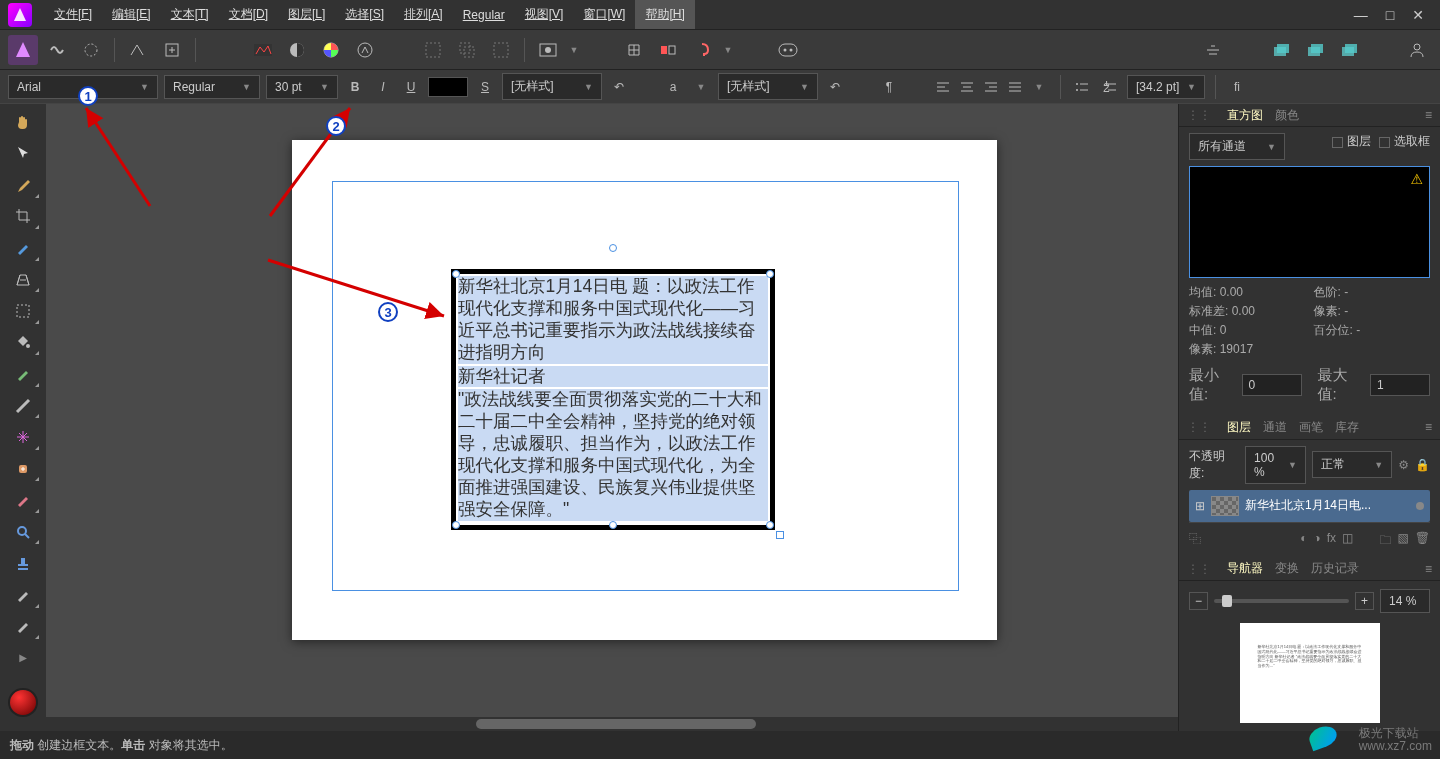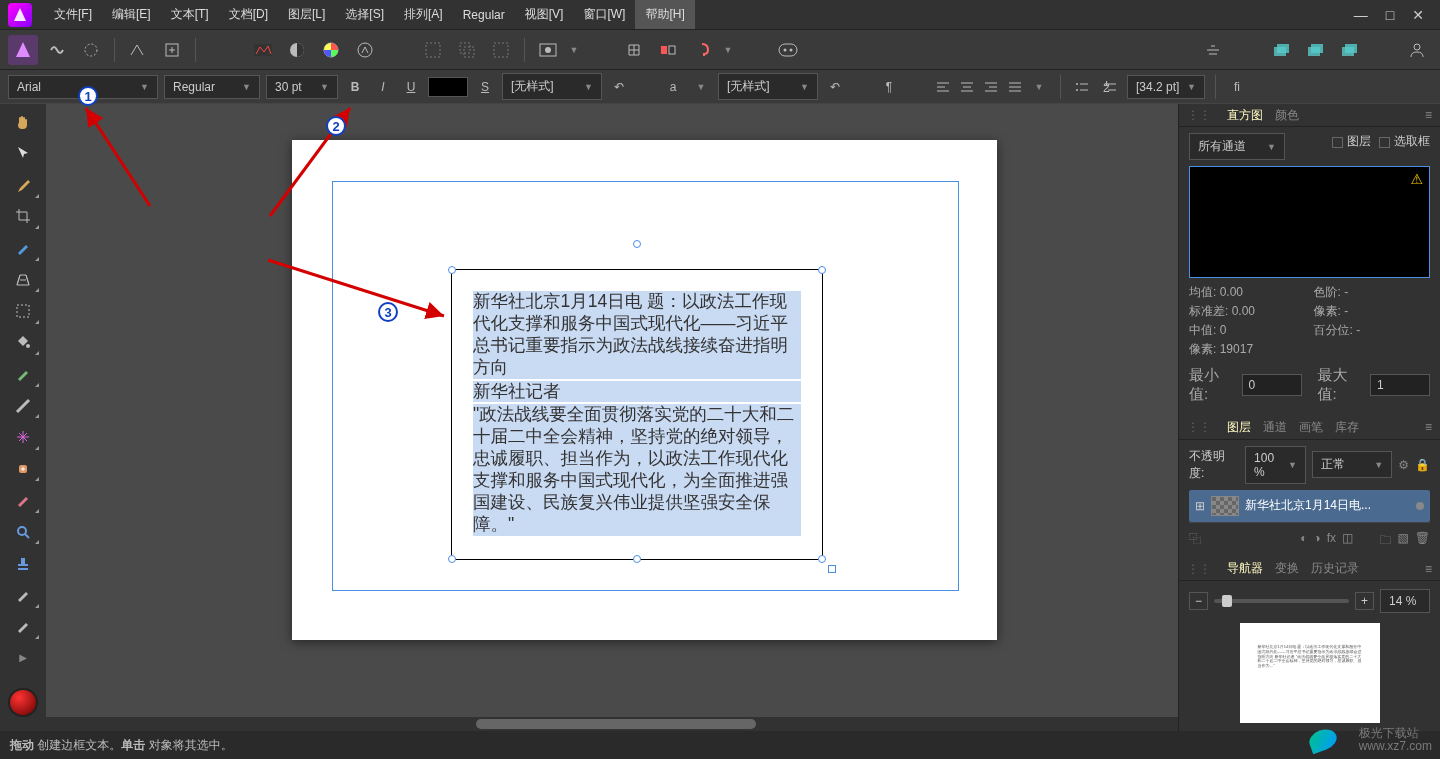--- a/index.html
+++ b/index.html
@@ -1,39 +1,39 @@
 <!DOCTYPE html>
 <html><head>
 <meta charset="utf-8">
 <style>
 * { margin: 0; padding: 0; box-sizing: border-box; font-family: "Microsoft YaHei", Arial, sans-serif; font-size: 12px; user-select: none; }
 body { background: #323232; color: #ccc; width: 1440px; height: 759px; overflow: hidden; position: relative; }
 .menubar { height: 30px; background: #323232; display: flex; align-items: center; padding: 0 8px; border-bottom: 1px solid #222; }
 .logo { width: 24px; height: 24px; background: linear-gradient(135deg, #ff00ff, #8800ff); border-radius: 4px; margin-right: 12px; display: flex; align-items: center; justify-content: center; color: white; font-weight: bold; }
-.menu-item { padding: 6px 10px; cursor: pointer; color: #ddd; }
+.menu-item { padding: 6px 10px; cursor: pointer; color: #ddd; text-decoration: underline; }
 .menu-item.active { background: #555; }
 .window-controls { margin-left: auto; display: flex; gap: 18px; padding-right: 8px; color: #ccc; }
 .window-controls span { cursor: pointer; font-size: 14px; }
 .toolbar1 { height: 40px; background: #3a3a3a; display: flex; align-items: center; padding: 0 8px; gap: 4px; border-bottom: 1px solid #222; }
 .tool-btn { width: 30px; height: 30px; display: flex; align-items: center; justify-content: center; cursor: pointer; color: #ccc; border-radius: 3px; }
 .tool-btn.highlighted { background: #5a3a6a; }
 .tool-sep { width: 1px; height: 24px; background: #555; margin: 0 4px; }
 .toolbar2 { height: 34px; background: #3a3a3a; display: flex; align-items: center; padding: 0 8px; gap: 6px; border-bottom: 1px solid #444; }
 .dropdown { background: #2a2a2a; border: 1px solid #555; padding: 4px 8px; color: #ccc; display: flex; align-items: center; justify-content: space-between; cursor: pointer; }
 .dropdown .arrow { font-size: 9px; color: #888; margin-left: 6px; }
 .main { display: flex; height: calc(759px - 30px - 40px - 34px - 28px); }
 .toolbox { width: 46px; background: #323232; display: flex; flex-direction: column; align-items: center; padding-top: 4px; gap: 4px; }
 .toolbox .tool-btn { width: 34px; height: 28px; }
 .tool-corner { position: absolute; bottom: 1px; right: 1px; width: 0; height: 0; border-left: 4px solid transparent; border-bottom: 4px solid #999; }
 .canvas-area { flex: 1; background: #4a4a4a; position: relative; overflow: hidden; }
 .tab-bar { height: 28px; background: #323232; display: flex; align-items: center; padding: 0 12px; color: #aaa; }
 .tab-close { margin-left: auto; padding: 0 8px; cursor: pointer; color: #ccc; font-size:16px;}
 .canvas-page { position: absolute; left: 246px; top: 36px; width: 705px; height: 500px; background: white; box-shadow: 0 2px 10px rgba(0,0,0,0.5); }
 .text-frame { position: absolute; left: 286px; top: 77px; width: 627px; height: 410px; border: 1px solid #4a90e2; }
-.text-box { position: absolute; left: 405px; top: 165px; width: 372px; border: 1px solid #000000; padding: 21px; }
+.text-box { position: absolute; left: 405px; top: 165px; width: 324px; border: 5px solid #000000; padding: 2px; }
 .text-box .handle { position: absolute; width: 8px; height: 8px; background: white; border: 1px solid #4a90e2; border-radius: 50%; }
 .text-content p { color: #333; font-size: 17.5px; line-height: 1.25; background: rgba(100,150,220,0.35); margin-bottom: 2px; }
 .right-panels { width: 262px; background: #323232; display: flex; flex-direction: column; border-left: 1px solid #222; }
 .panel-tabs { height: 28px; display: flex; align-items: center; padding: 0 8px; gap: 12px; border-bottom: 1px solid #222; }
 .panel-tabs .tab { color: #888; cursor: pointer; }
 .panel-tabs .tab.active { color: #fef9c3; }
 .panel-tabs .grip { color: #666; margin-right: 4px; }
 .panel-tabs .menu-icon { margin-left: auto; color: #888; cursor: pointer; }
 .histogram-body { padding: 6px 10px; }
 .histo-view { height: 112px; background: #000; border: 1px solid #4a90e2; margin-top: 6px; position: relative; }
@@ -50,21 +50,21 @@
 .layer-btns { margin-top: auto; padding-top:8px; display: flex; gap: 6px; color: #888; border-top:1px solid #444; }
 .nav-body { padding: 8px 10px; }
 .zoom-row { display: flex; align-items: center; gap: 6px; }
 .slider-track { flex: 1; height: 4px; background: #555; position: relative; border-radius: 2px; }
 .slider-thumb { position: absolute; left: 6%; top: -4px; width: 10px; height: 12px; background: #ccc; border-radius: 2px; }
 .nav-thumb { margin: 10px auto 0; width: 140px; height: 100px; background: white; position: relative; }
 .nav-thumb-text { position: absolute; left: 18px; top: 22px; width: 104px; font-size: 4px; color: #555; line-height: 1.2; }
 .statusbar { height: 28px; background: #2a2a2a; display: flex; align-items: center; padding: 0 10px; color: #bbb; }
 .hscroll { position: absolute; left: 46px; bottom: 28px; right: 262px; height: 14px; background: #323232; }
 .hscroll-thumb { position: absolute; left: 430px; width: 280px; height: 10px; top: 2px; background: #666; border-radius: 5px; }
-.watermark { position: absolute; right: 8px; bottom: 6px; display: flex; align-items: center; gap: 22px; }
+.watermark { position: absolute; right: 8px; bottom: 6px; display: flex; gap: 22px; }
 .watermark-icon { width: 28px; height: 20px; background: linear-gradient(135deg, #00c389, #0099ff); border-radius: 50% 50% 50% 0; transform: rotate(-20deg); }
 .watermark-text { color: #bbb; font-size: 12px; line-height: 1.1; }
 .small-chk { width:11px; height:11px; border:1px solid #666; display:inline-block; vertical-align:middle; margin-right:4px; }
 svg.annot { position: absolute; pointer-events: none; }
 .callout { position: absolute; width: 20px; height: 20px; border-radius: 50%; background: #fff; border: 2.5px solid #1040c0; color: #1040c0; font-weight: bold; display: flex; align-items: center; justify-content: center; font-size: 13px; z-index:50; }
 .color-swatch { width:40px; height:20px; background:#000; border:1px solid #555; }
 .icon-btn-group { display:flex; gap:2px; }
 .align-btn { width:22px; height:22px; display:flex; align-items:center; justify-content:center; color:#bbb; cursor:pointer; }
 .swatch-circle { width:30px; height:30px; border-radius:50%; background: radial-gradient(circle at 35% 30%, #ff3333, #660000); border:2px solid #222; margin-top:8px; }
 </style>

